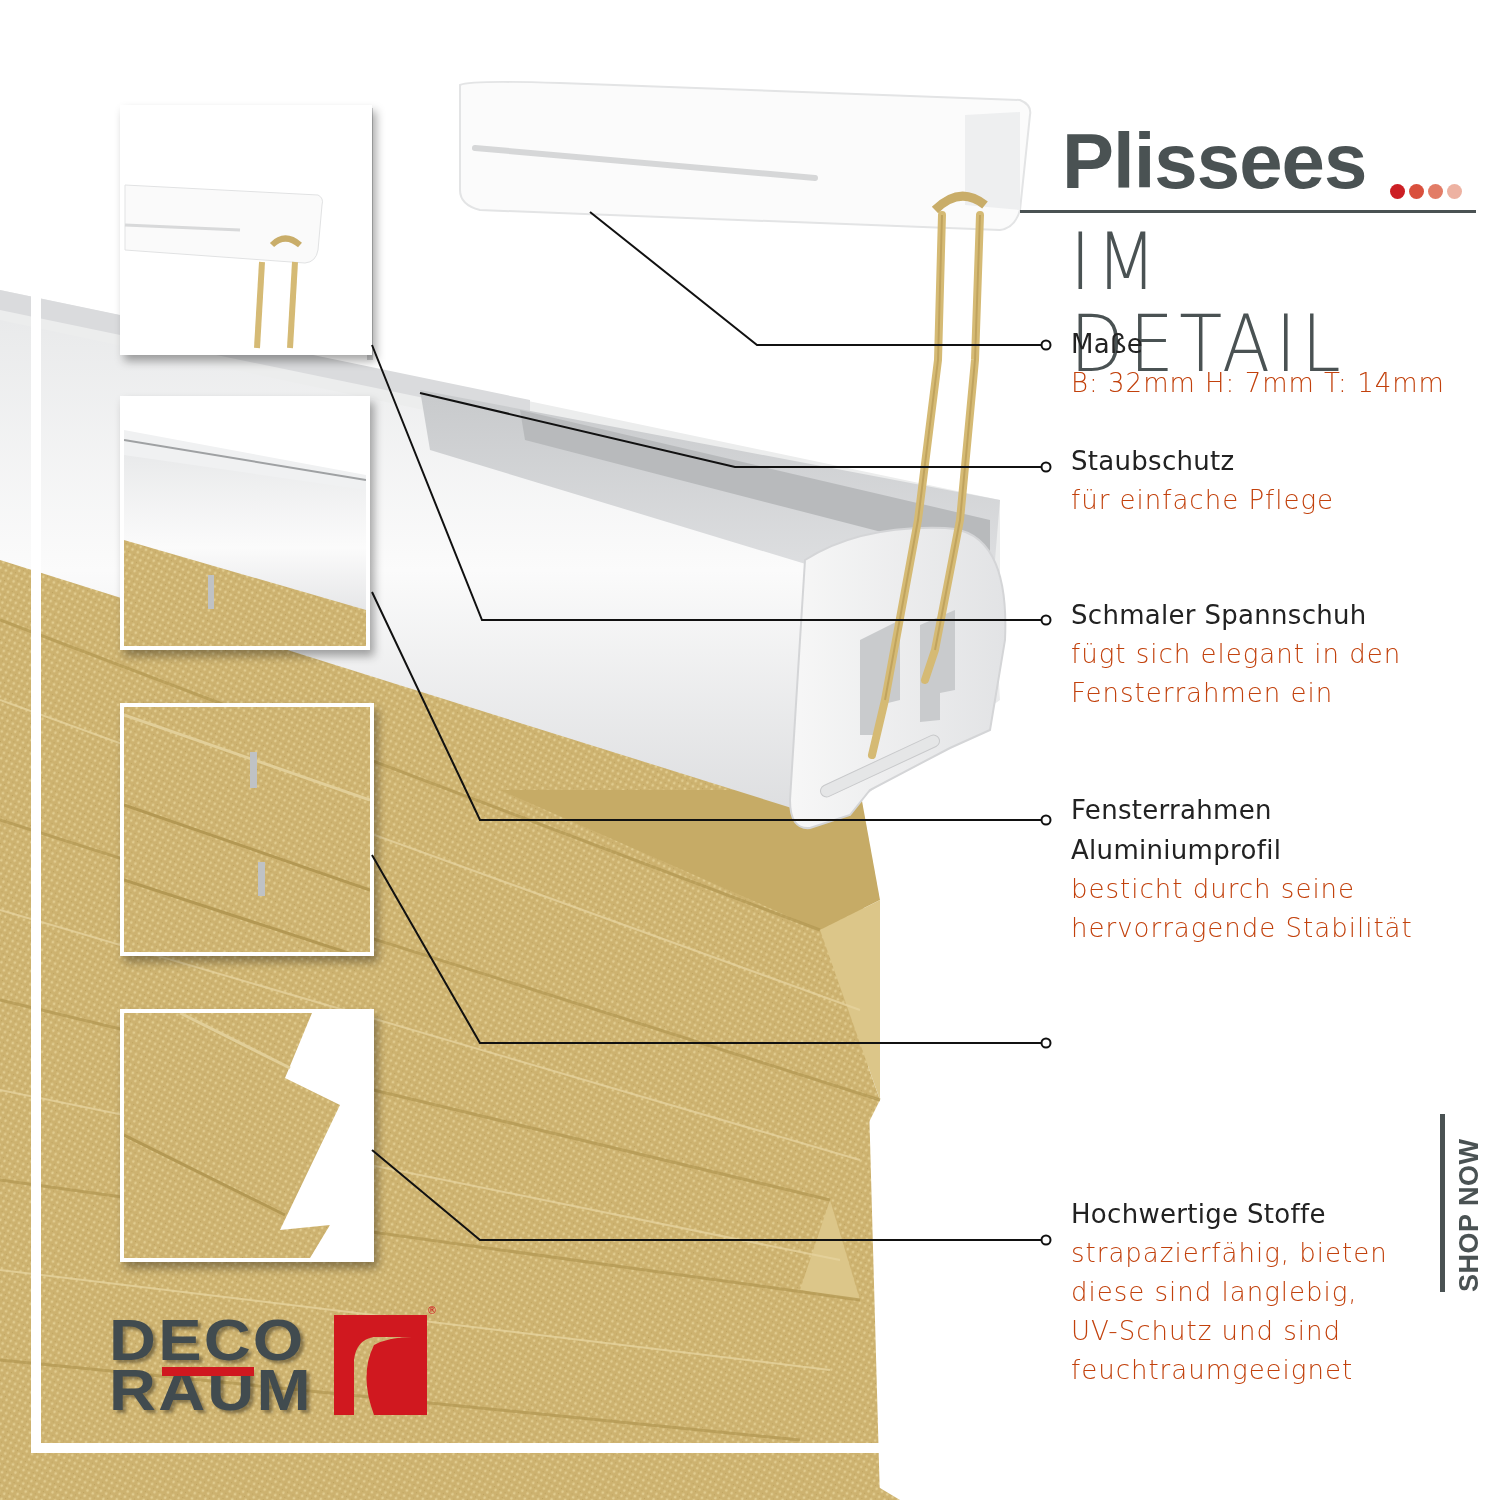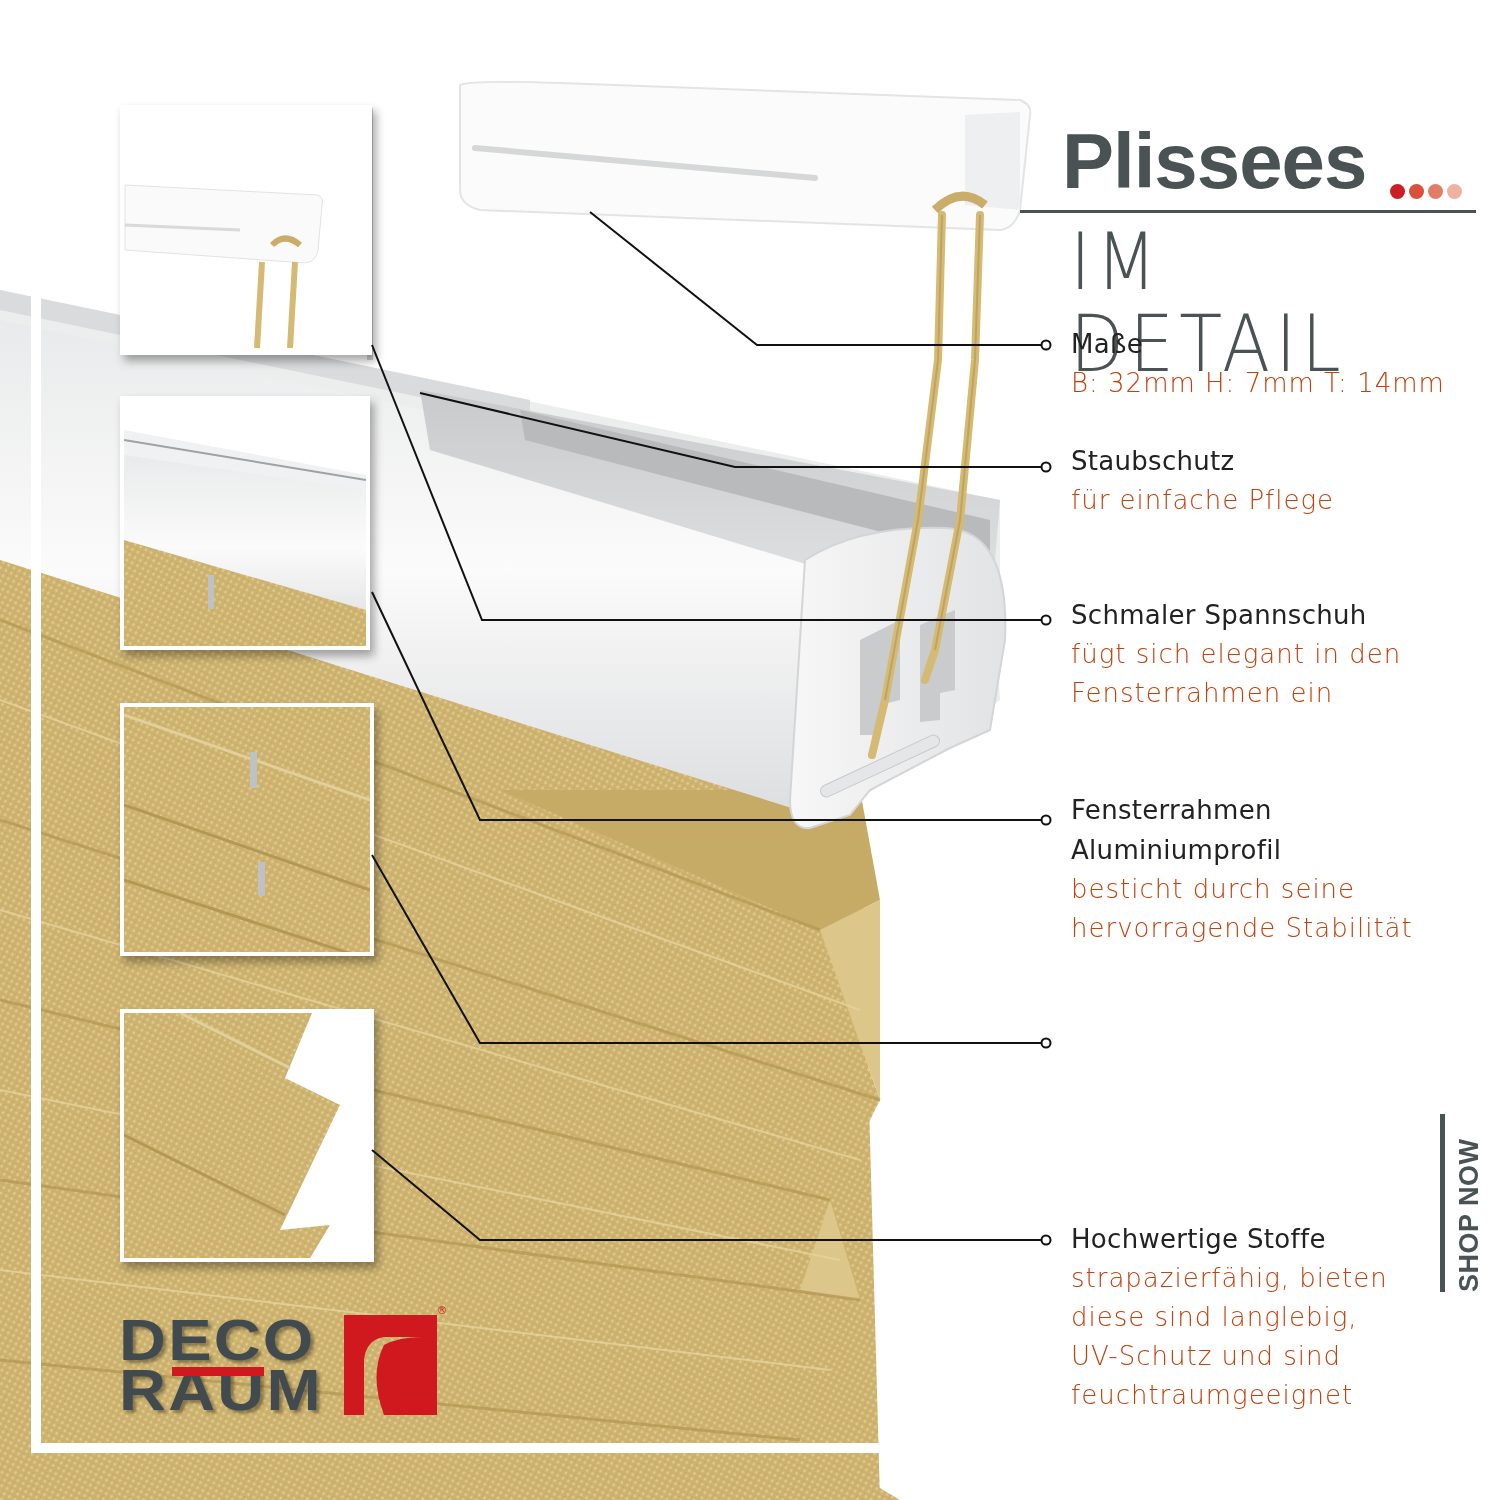--- a/index.html
+++ b/index.html
@@ -37,21 +37,21 @@
   .shopnow {
     position: absolute; left: 1440px; top: 1114px; width: 56px; height: 178px;
   }
   .shopnow .bar { position: absolute; left: 0; top: 0; width: 5px; height: 178px; background: #4a5253; }
   .shopnow .txt {
     position: absolute; left: 14px; top: 178px; transform-origin: left top; transform: rotate(-90deg);
     font-family: "Liberation Sans", sans-serif; font-weight: 700; font-size: 27px; color: #4a5253;
     white-space: nowrap; letter-spacing: 0.5px;
   }
 
-  .logo { position: absolute; left: 119px; top: 1305px; width: 320px; height: 120px; }
+  .logo { position: absolute; left: 109px; top: 1305px; width: 320px; height: 120px; }
   .logo .w1, .logo .w2 {
     position: absolute; left: 0; font-family: "Liberation Sans", sans-serif; font-weight: 900;
     font-size: 58px; line-height: 1; color: #414b4f; letter-spacing: 2px;
     text-shadow: 3px 3px 3px rgba(0,0,0,0.35); transform: scaleX(1.12); transform-origin: left top;
   }
   .logo .w1 { top: 6px; }
   .logo .w2 { top: 56px; }
   .logo .redline { position: absolute; left: 53px; top: 62px; width: 92px; height: 9px; background: #d0181f; }
   .logo .mark { position: absolute; left: 225px; top: 10px; width: 93px; height: 100px; }
   .logo .reg { position: absolute; left: 318px; top: 0; font-size: 10px; color: #d0181f; }
@@ -243,21 +243,21 @@
   </div>
 
   <div class="feature" style="top:790px">
     <div class="h">Fensterrahmen</div>
     <div class="h">Aluminiumprofil</div>
     <div class="d">besticht durch seine</div>
     <div class="d">hervorragende Stabilität</div>
   </div>
 
 
-  <div class="feature" style="top:1219px">
+  <div class="feature" style="top:1194px">
     <div class="h">Hochwertige Stoffe</div>
     <div class="d">strapazierfähig, bieten</div>
     <div class="d">diese sind langlebig,</div>
     <div class="d">UV-Schutz und sind</div>
     <div class="d">feuchtraumgeeignet</div>
   </div>
 
   <div class="shopnow">
     <div class="bar"></div>
     <div class="txt">SHOP NOW</div>

